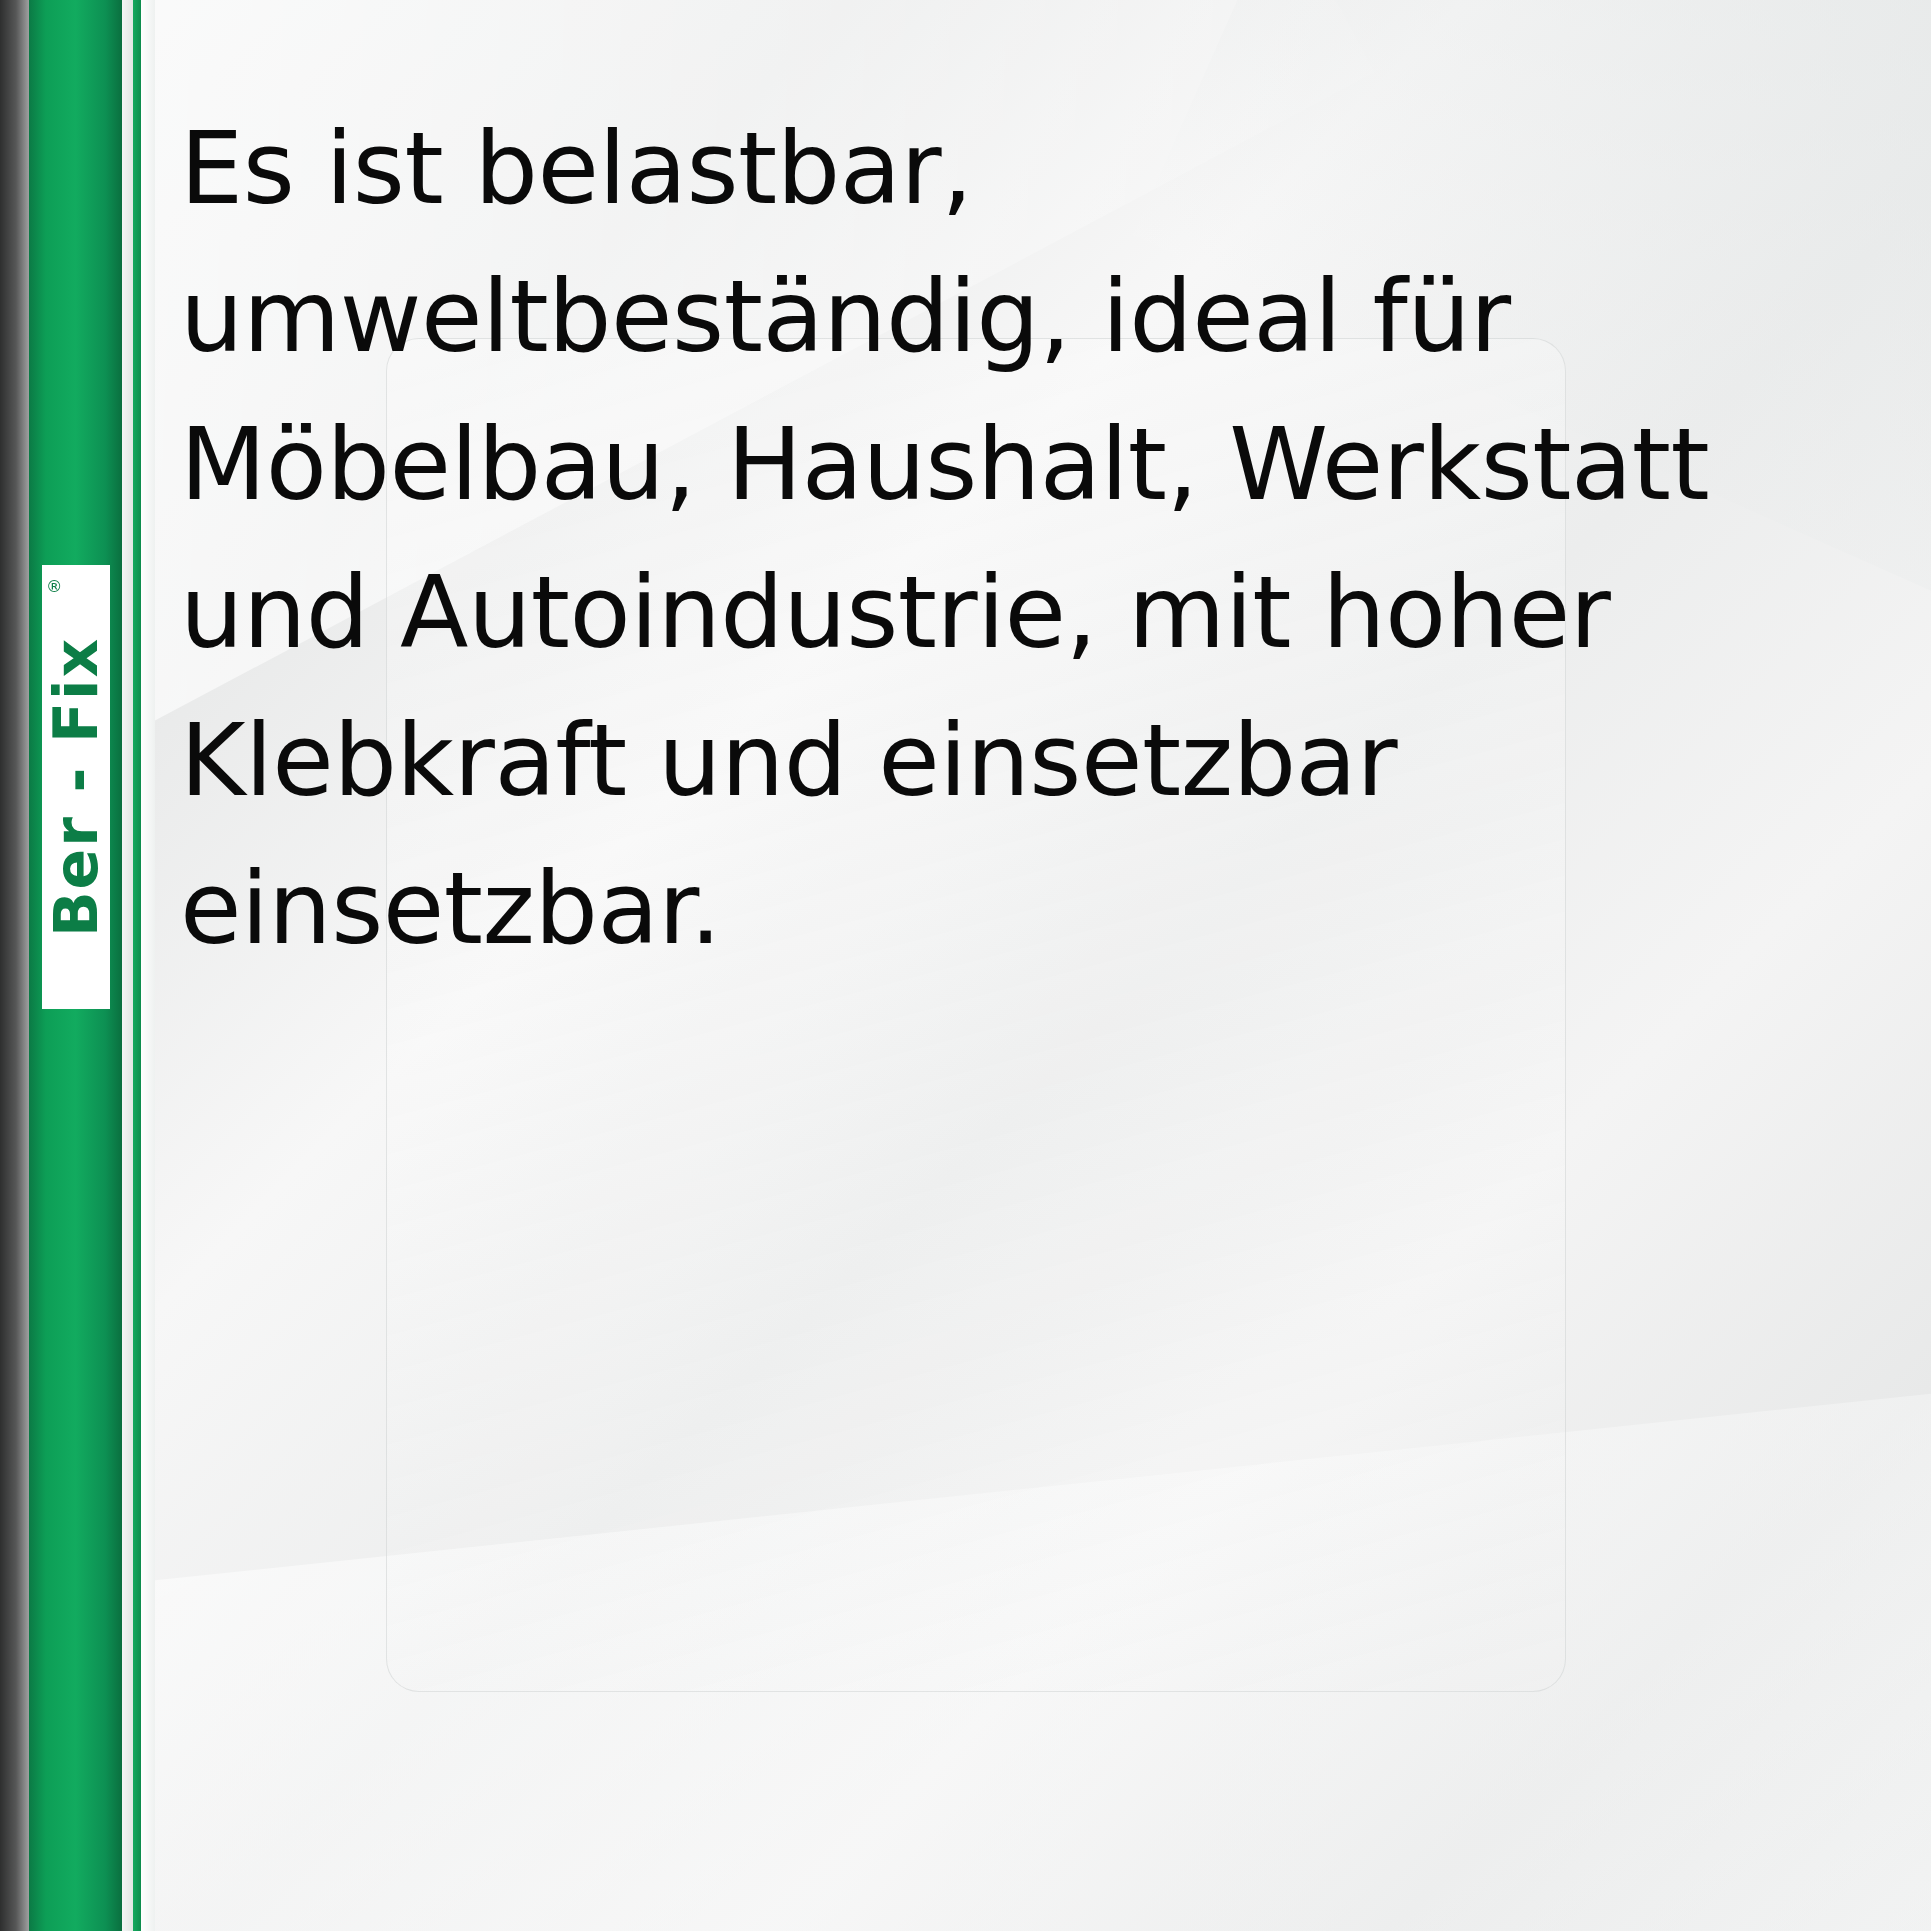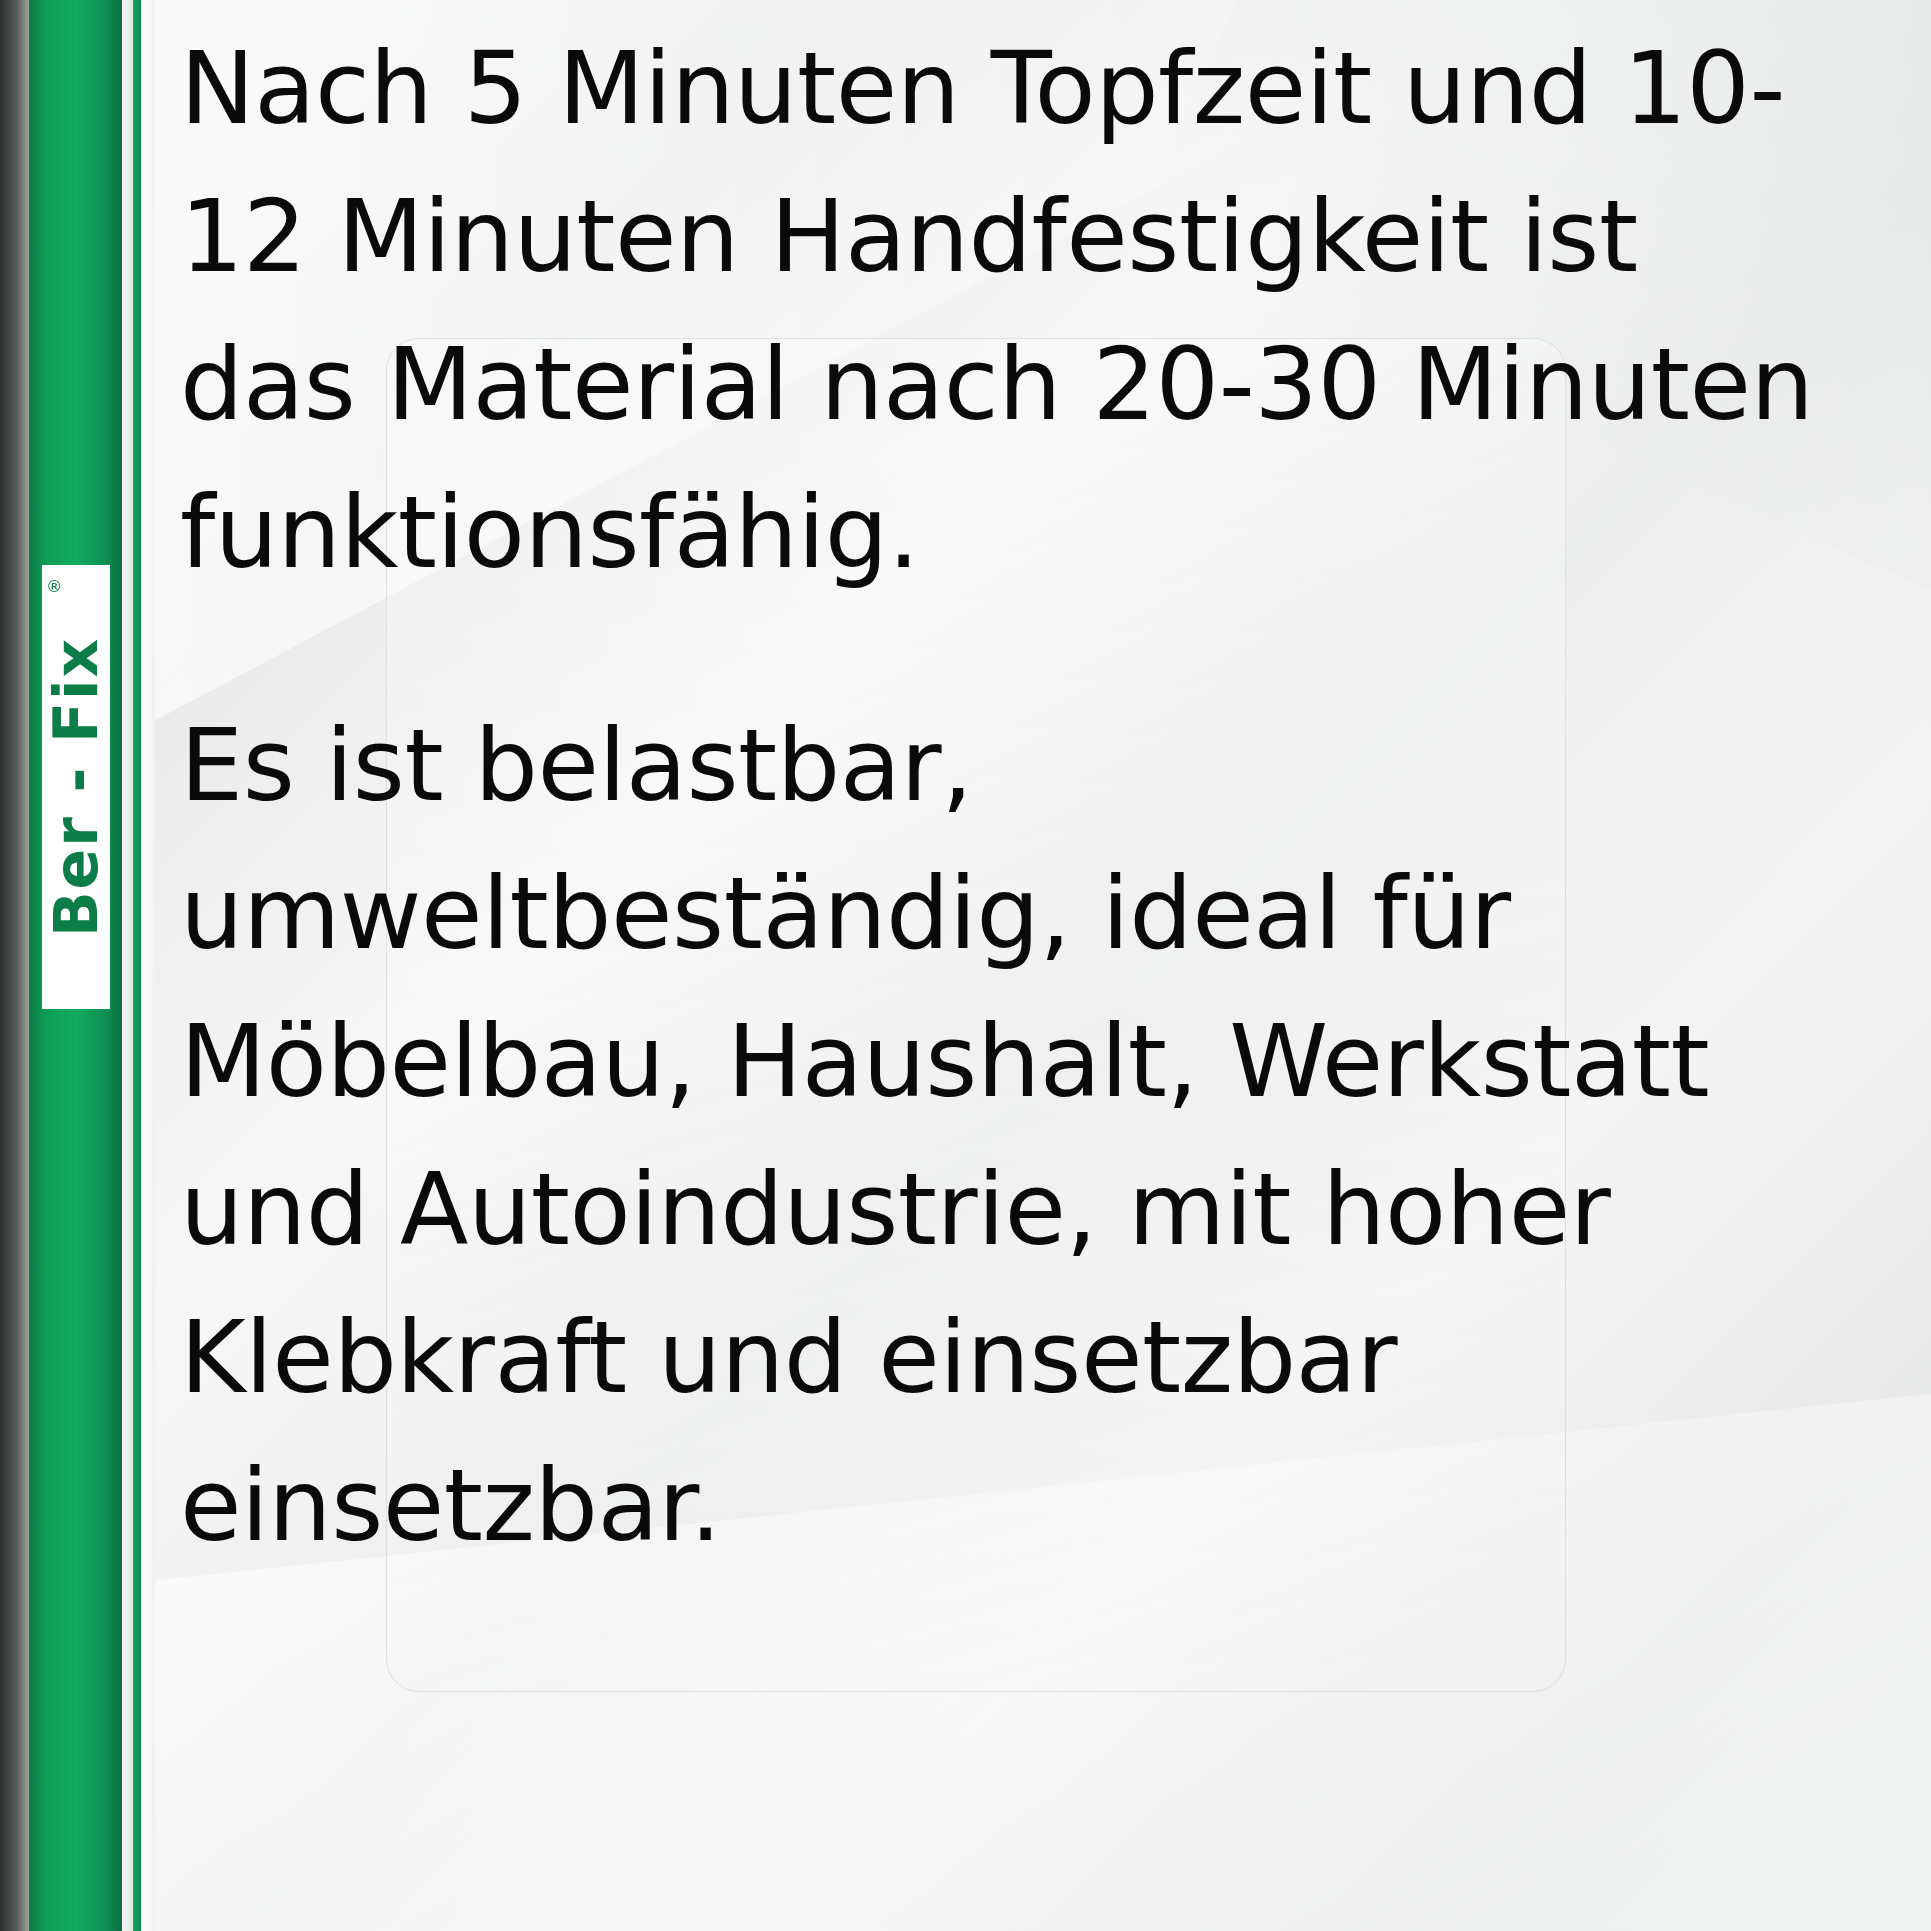--- a/index.html
+++ b/index.html
@@ -184,18 +184,17 @@
     <div class="spine-logo">
       <span class="spine-logo-text">Ber - Fix</span>
     </div>
     <span class="spine-reg">®</span>
     <div class="spine-edge-1"></div>
     <div class="spine-edge-2"></div>
     <div class="spine-edge-3"></div>
   </div>
 
   <div class="content">
-    <p class="para para-1">Nach 5 Minuten Topfzeit und 10-12 Minuten Handfestigkeit ist das Material nach 20-30 Minuten funktionsfähig.</p>
     <p class="para para-2">Es ist belastbar, umweltbeständig, ideal für Möbelbau, Haushalt, Werkstatt und Autoindustrie, mit hoher Klebkraft und einsetzbar einsetzbar.</p>
   </div>
 
 </div>
 
 
 </body></html>

